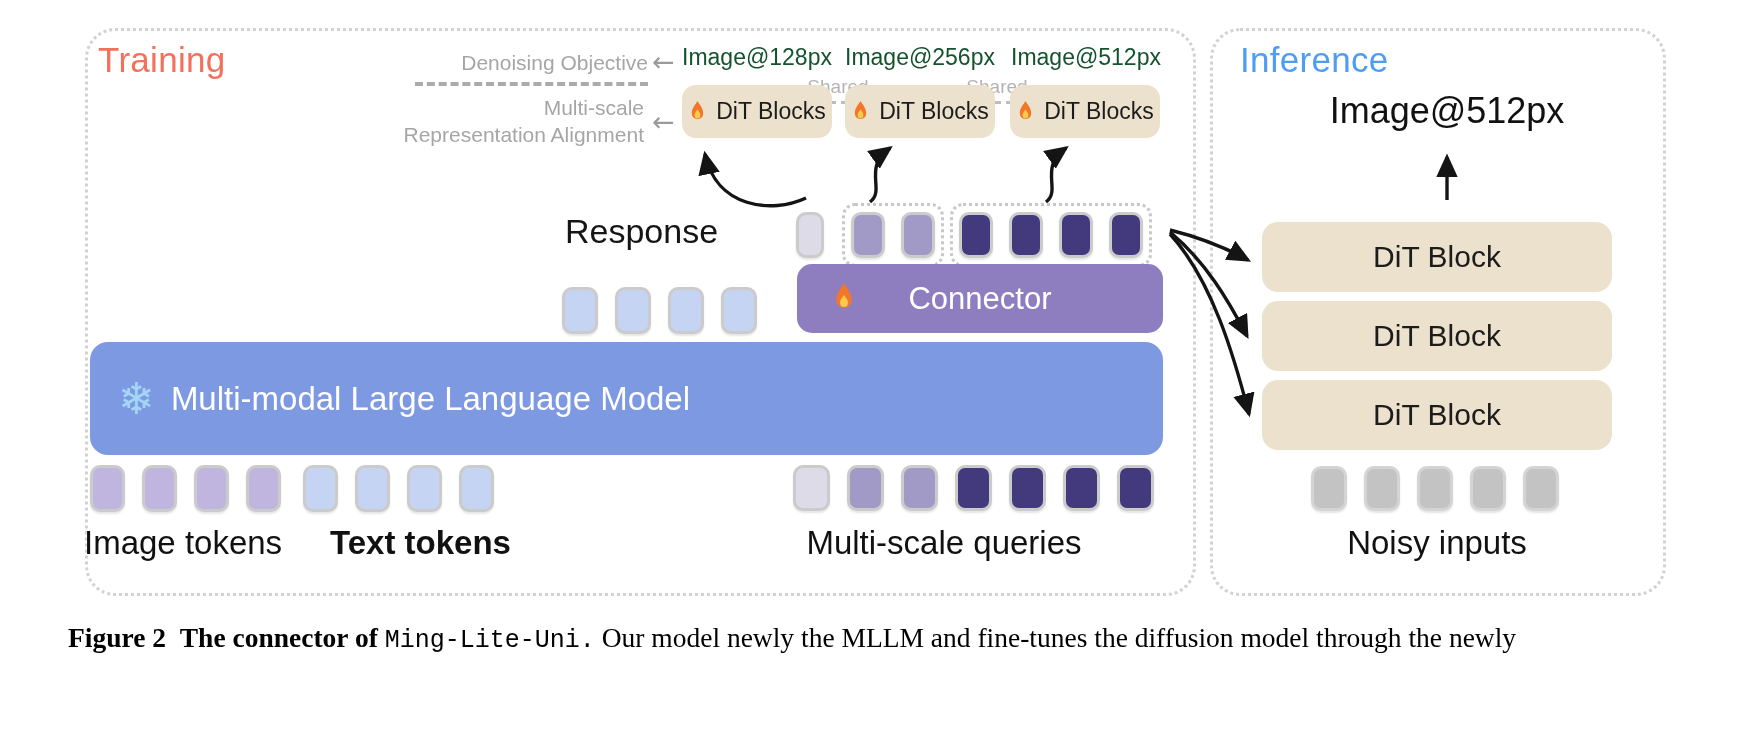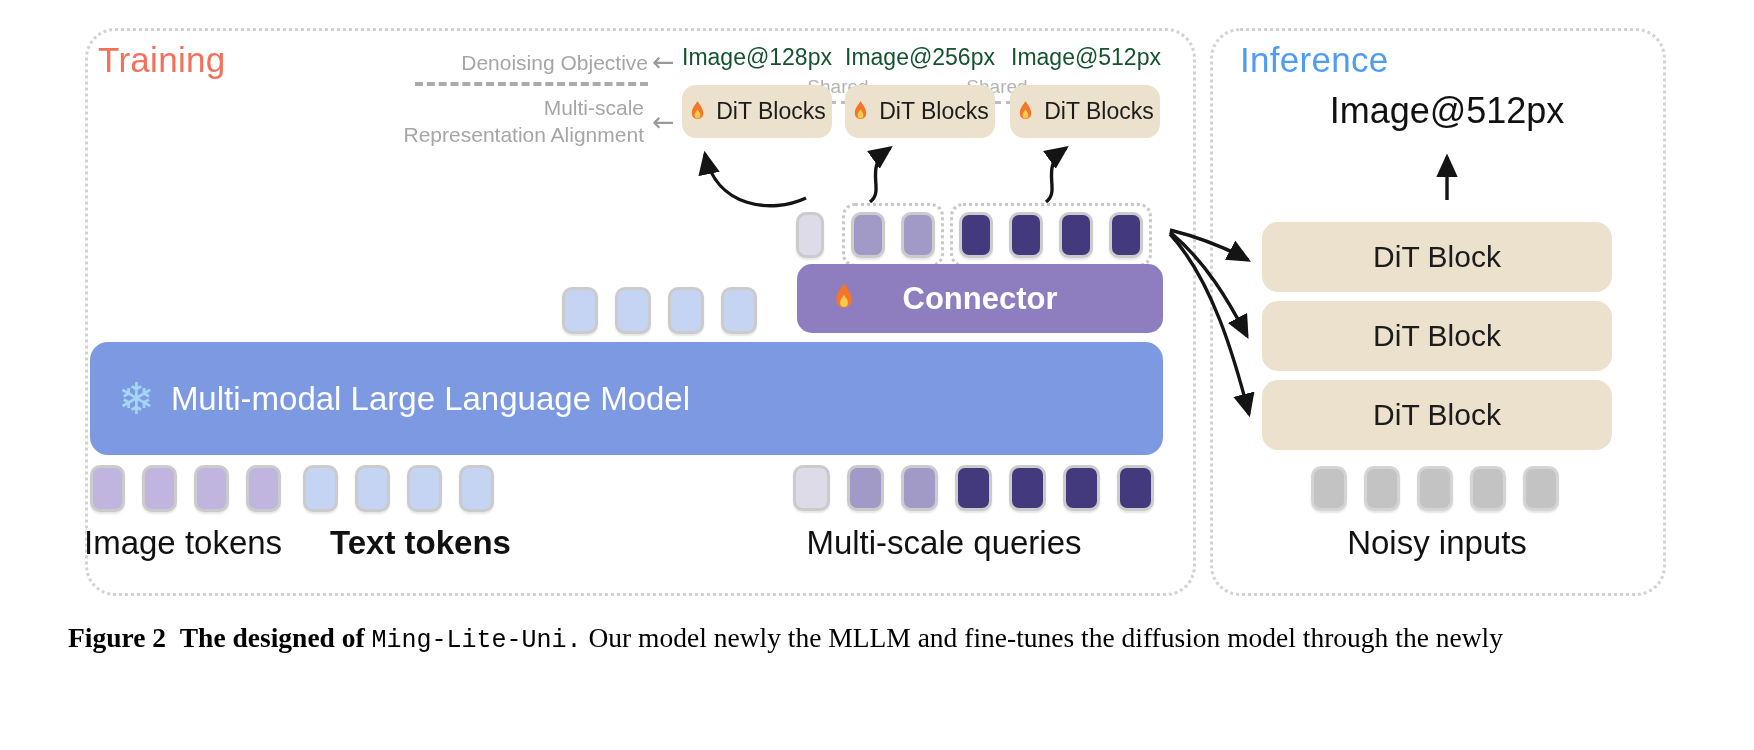--- a/index.html
+++ b/index.html
@@ -53,21 +53,21 @@
   #pre-connector-row .token{width:36px;}
   #image-tokens-row{left:90px;top:465px;}
   #text-tokens-row{left:303px;top:465px;}
   #queries-row{left:793px;top:465px;}
   #queries-row .token{width:37px;height:46px;}
   #noisy-row{left:1311px;top:466px;}
   #noisy-row .token{width:36px;height:45px;border-color:#d4d4d4;}
 
   
   #connector{position:absolute;left:797px;top:264px;width:366px;height:69px;border-radius:15px;
-    display:flex;align-items:center;justify-content:center;font-weight:bold;}
+    display:flex;align-items:center;justify-content:center;}
   #connector .box-label{color:#fff;font-size:31px;}
   #connector .flame{position:absolute;left:34px;top:18px;}
   #mllm{position:absolute;left:90px;top:342px;width:1073px;height:113px;border-radius:18px;
     display:flex;align-items:center;padding-left:28px;gap:16px;box-sizing:border-box;}
   #mllm .box-label{color:#fff;font-size:33px;}
   #snowflake{font-size:44px;color:#a6d4f4;font-family:"DejaVu Sans",sans-serif;line-height:1;
     text-shadow:0 0 1px #7fb8e8;}
 
   
   #response-label{position:absolute;left:565px;top:212px;font-size:34px;}
@@ -136,20 +136,21 @@
   <div class="dit-blocks-box" id="ditb-3" style="background-color: rgb(235, 225, 204);">
     <span class="flame">
         <svg viewBox="0 0 20 24" width="19" height="23">
           <path d="M10 1 C13 6 16 8.5 16 14 A6 6 0 0 1 4 14 C4 8.5 7 6 10 1 Z" fill="#f3772b"></path>
           <path d="M10 10 C11.5 12.5 13 13.2 13 16.2 A3 3 0 0 1 7 16.2 C7 13.2 8.5 12.5 10 10 Z" fill="#fcca4d"></path>
         </svg>
       </span>
     <span>DiT Blocks</span>
   </div>
 
+  <div id="response-label">Response</div>
   <div class="trow" id="response-single">
     <span class="token" style="background-color: rgb(222, 219, 232);"></span>
   </div>
   <div class="tgroup" id="response-group-1">
     <span class="token" style="background-color: rgb(162, 154, 198);"></span>
     <span class="token" style="background-color: rgb(162, 154, 198);"></span>
   </div>
   <div class="tgroup" id="response-group-2">
     <span class="token" style="background-color: rgb(67, 58, 125);"></span>
     <span class="token" style="background-color: rgb(67, 58, 125);"></span>
@@ -238,18 +239,18 @@
       <path d="M 870 202 C 886 190, 862 168, 890 148" marker-end="url(#ah)"></path>
       <path d="M 1046 202 C 1062 190, 1038 168, 1066 148" marker-end="url(#ah)"></path>
       <path d="M 1170 230 C 1202 238, 1226 248, 1248 260" marker-end="url(#ah)"></path>
       <path d="M 1170 232 C 1206 262, 1228 300, 1247 336" marker-end="url(#ah)"></path>
       <path d="M 1170 234 C 1212 280, 1234 356, 1249 414" marker-end="url(#ah)"></path>
       <path d="M 1447 200 L 1447 157" marker-end="url(#ah)"></path>
     </g>
   </svg>
 
   <div id="caption">
-    <span class="cap-bold">Figure 2</span><span class="cap-bold">&nbsp;&nbsp;</span><span class="cap-bold">The designed of</span>
+    <span class="cap-bold">Figure 2</span><span class="cap-bold">&nbsp;&nbsp;</span><span class="cap-bold">The connector of</span>
     <span class="cap-mono">Ming-Lite-Uni.</span>
     <span>Our model newly the MLLM and fine-tunes the diffusion model through the newly</span><br>
   </div>
 
 </div>
 
 </body></html>

